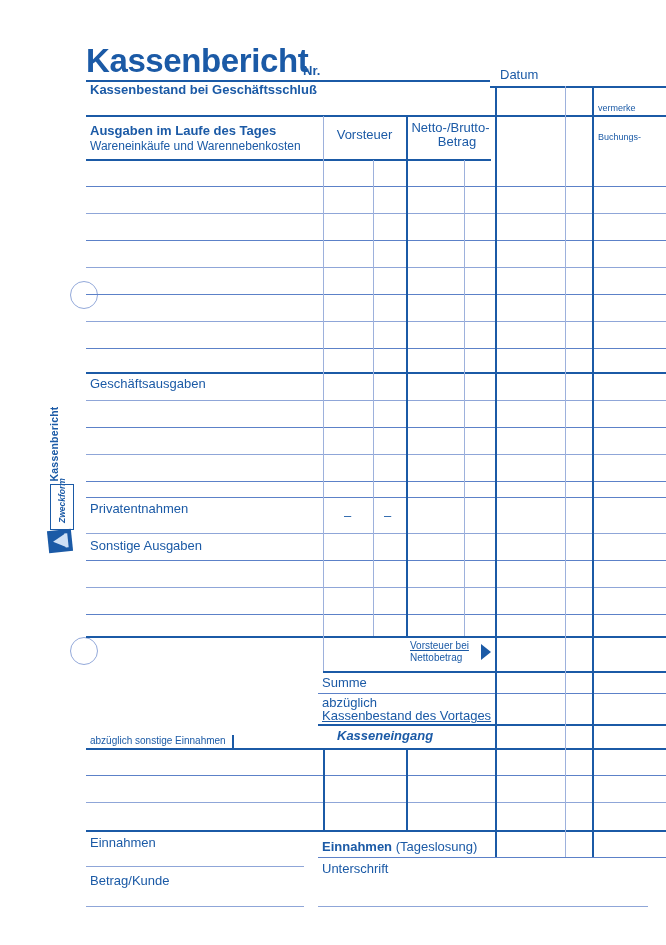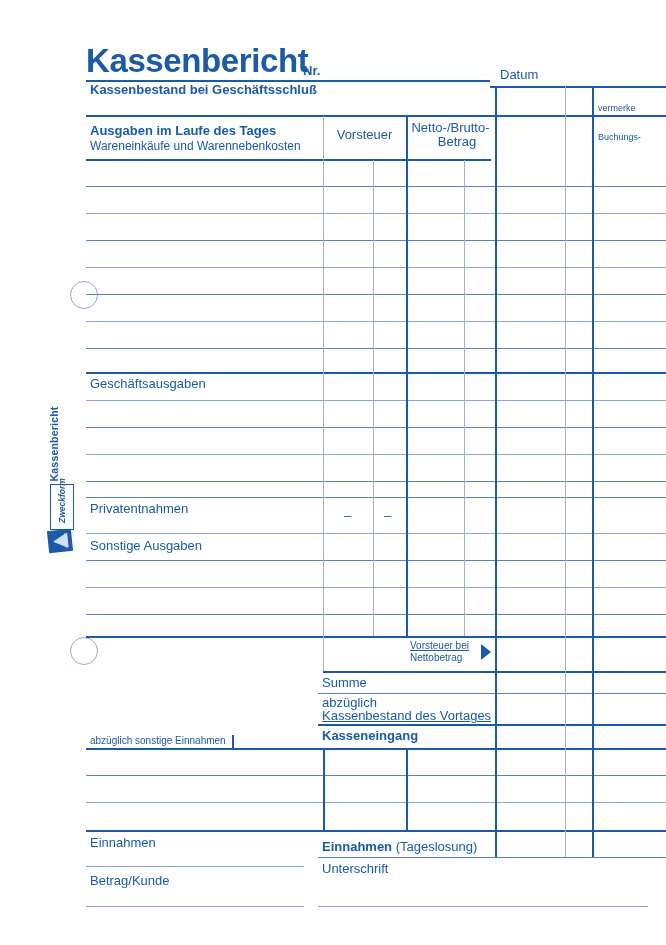--- a/index.html
+++ b/index.html
@@ -179,21 +179,21 @@
   <div class="lbl t13" style="left:384px;top:509px;">–</div>
 
   <div class="lbl t10" style="left:410px;top:640px;text-decoration:underline;">Vorsteuer bei</div>
   <div class="lbl t10" style="left:410px;top:652px;">Nettobetrag</div>
   <div class="arrow" style="left:481px;top:644px;"></div>
 
   <div class="lbl t13" style="left:322px;top:676px;">Summe</div>
   <div class="lbl t13" style="left:322px;top:696px;">abzüglich</div>
   <div class="lbl t13" style="left:322px;top:709px;text-decoration:underline;">Kassenbestand des Vortages</div>
 
-  <div class="lbl b t13" style="left:322px;top:729px;">Kasseneingang</div>
+  <div class="lbl b t13" style="left:337px;top:729px;font-style:italic;">Kasseneingang</div>
 
   <div class="lbl t10" style="left:90px;top:735px;">abzüglich sonstige Einnahmen</div>
 
   <div class="lbl t13" style="left:322px;top:840px;">
     <span class="b">Einnahmen</span><span> (Tageslosung)</span>
   </div>
 
   <div class="lbl t13" style="left:322px;top:862px;">Unterschrift</div>
 
   <div class="lbl t13" style="left:90px;top:836px;">Einnahmen</div>

